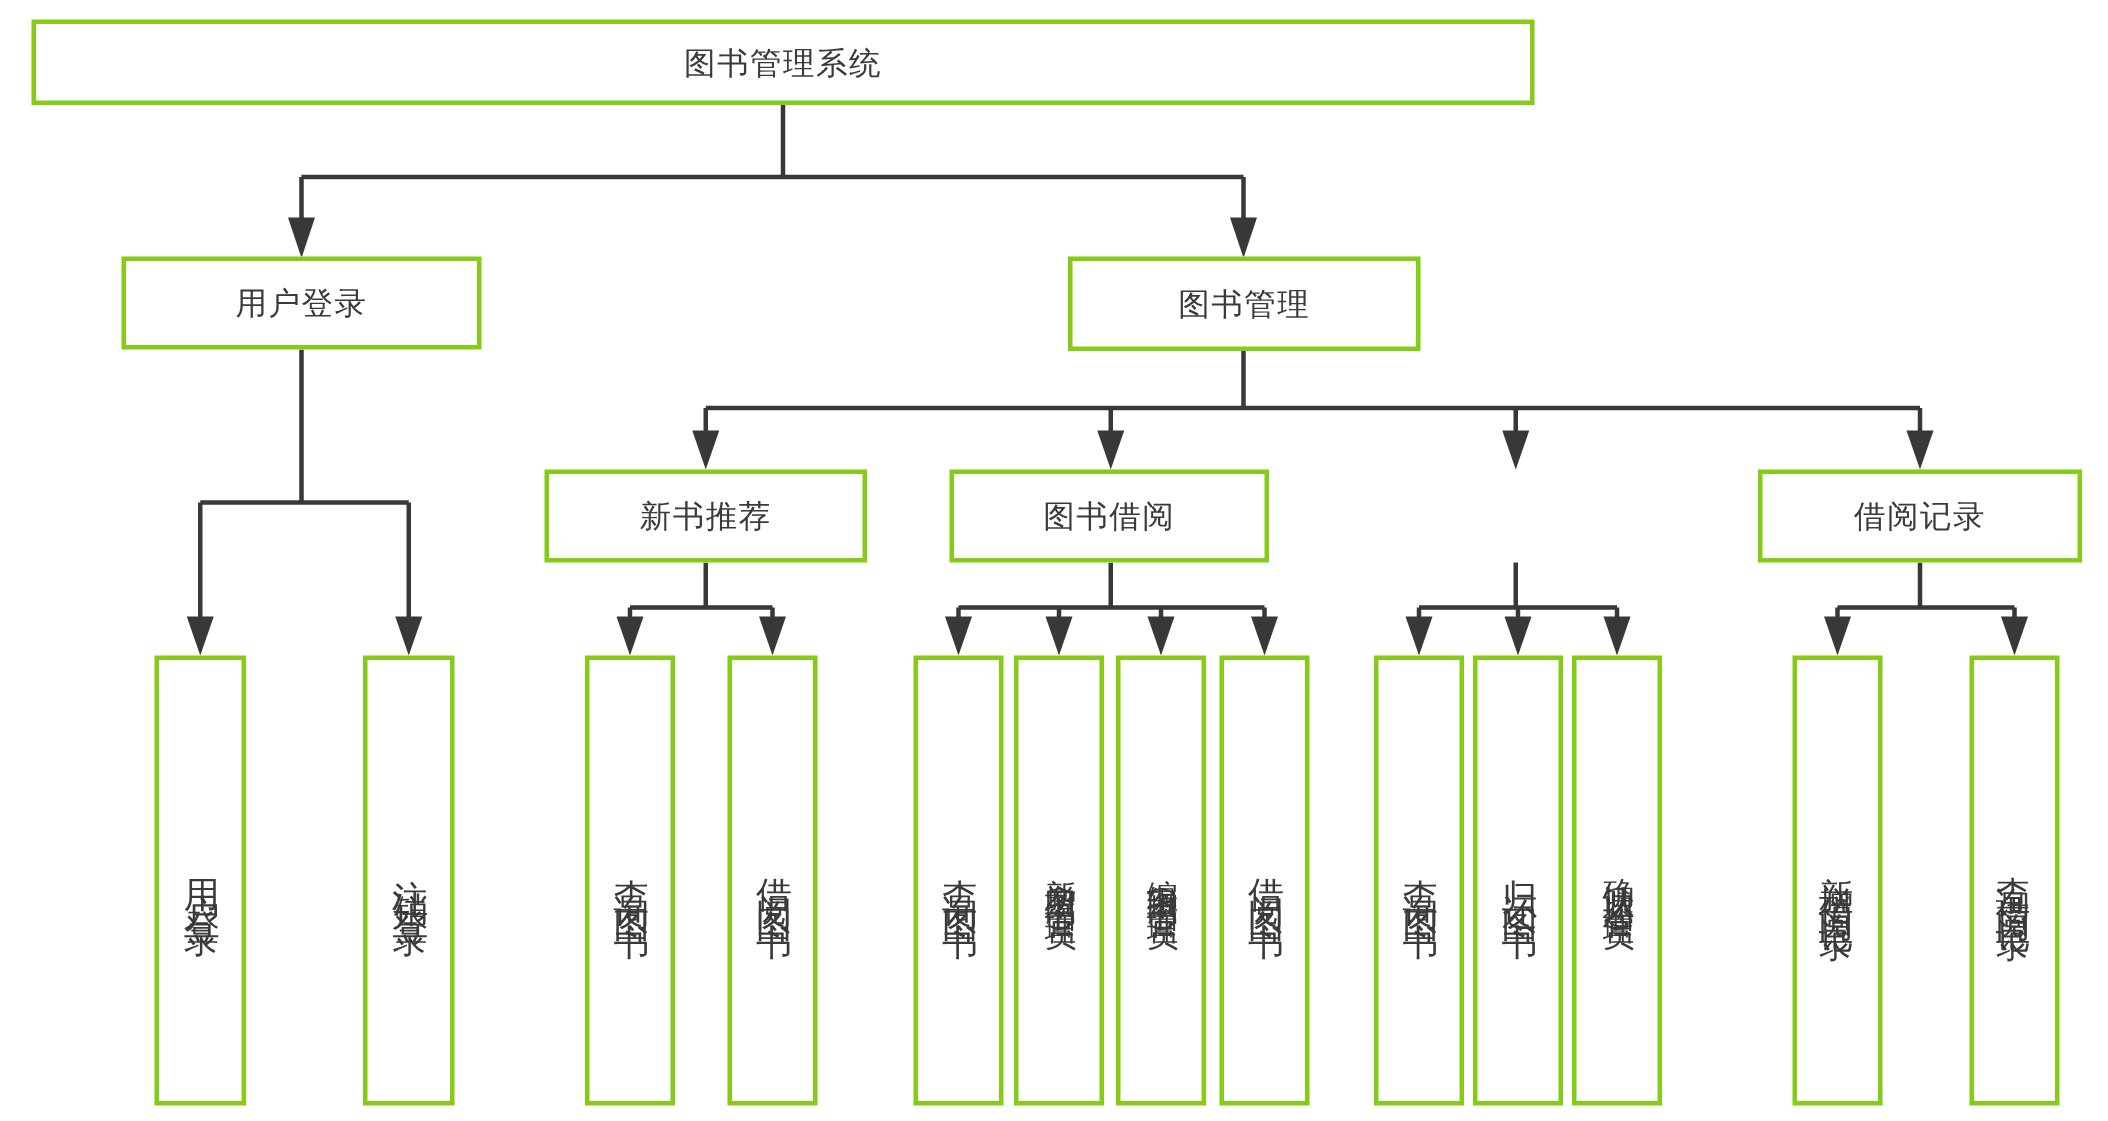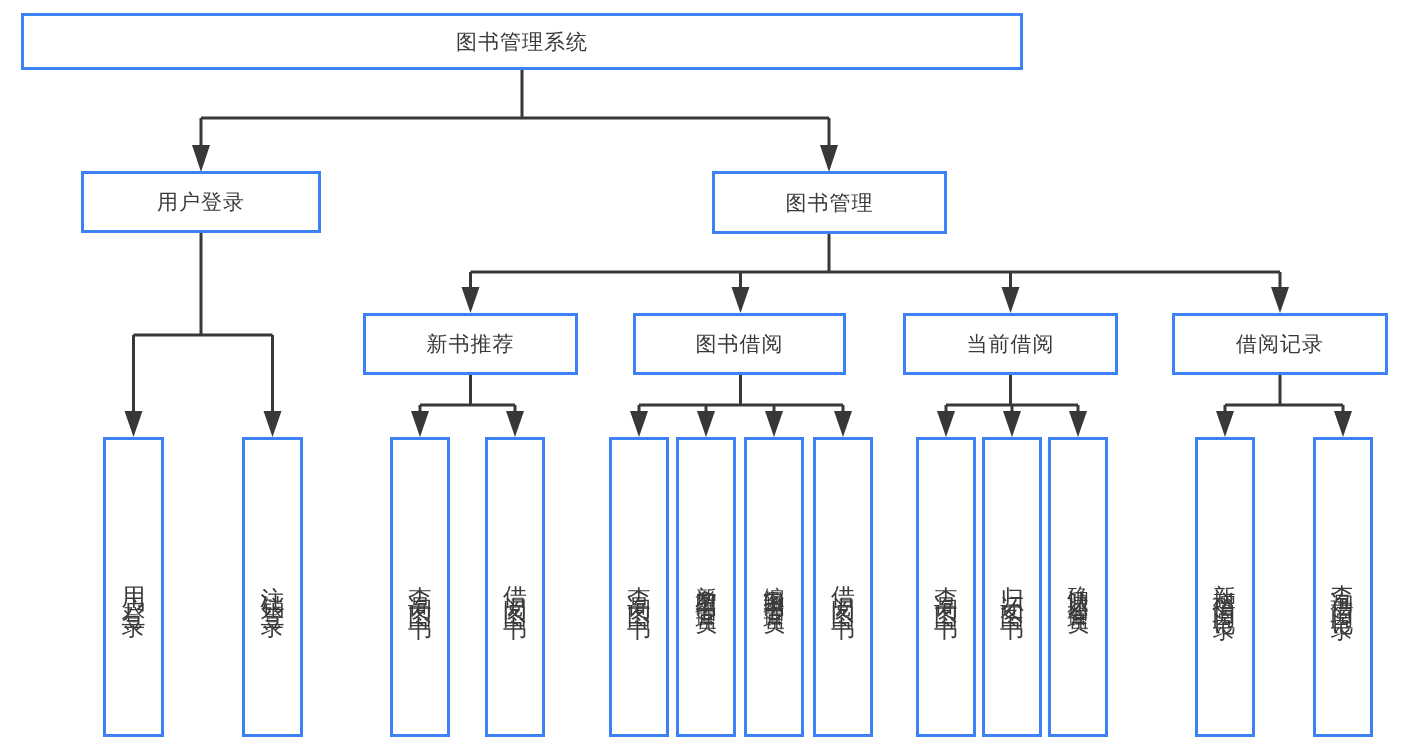--- a/index.html
+++ b/index.html
@@ -12,21 +12,21 @@
     overflow: hidden;
   }
   .connectors {
     position: absolute;
     left: 0; top: 0;
     width: 1405px; height: 747px;
   }
   .box {
     position: absolute;
     box-sizing: border-box;
-    border: 3px solid #3b82f6;
+    border: 3px solid #84cc16;
     background: #ffffff;
     color: #3a3a3a;
     display: flex;
     align-items: center;
     justify-content: center;
   }
   .h-label {
     font-size: 21px;
     letter-spacing: 1px;
     white-space: nowrap;
@@ -105,21 +105,20 @@
     </g>
   </svg>
 
   <div class="box h-label" style="left:21px; top:13px; width:1002px; height:57px;">图书管理系统</div>
 
   <div class="box h-label" style="left:81px; top:171px; width:240px; height:62px;">用户登录</div>
   <div class="box h-label" style="left:712px; top:171px; width:235px; height:63px;">图书管理</div>
 
   <div class="box h-label" style="left:363px; top:313px; width:215px; height:62px;">新书推荐</div>
   <div class="box h-label" style="left:633px; top:313px; width:213px; height:62px;">图书借阅</div>
-  <div class="box h-label" style="left:903px; top:313px; width:215px; height:62px;">当前借阅</div>
   <div class="box h-label" style="left:1172px; top:313px; width:216px; height:62px;">借阅记录</div>
 
   <div class="box v-label v4" style="left:103px; top:437px; width:61px; height:300px;">用户登录</div>
   <div class="box v-label v4" style="left:242px; top:437px; width:61px; height:300px;">注销登录</div>
 
   <div class="box v-label v4" style="left:390px; top:437px; width:60px; height:300px;">查询图书</div>
   <div class="box v-label v4" style="left:485px; top:437px; width:60px; height:300px;">借阅图书</div>
 
   <div class="box v-label v4" style="left:609px; top:437px; width:60px; height:300px;">查询图书</div>
   <div class="box v-label v10" style="left:676px; top:437px; width:60px; height:300px;">新增图书（管理员）</div>

